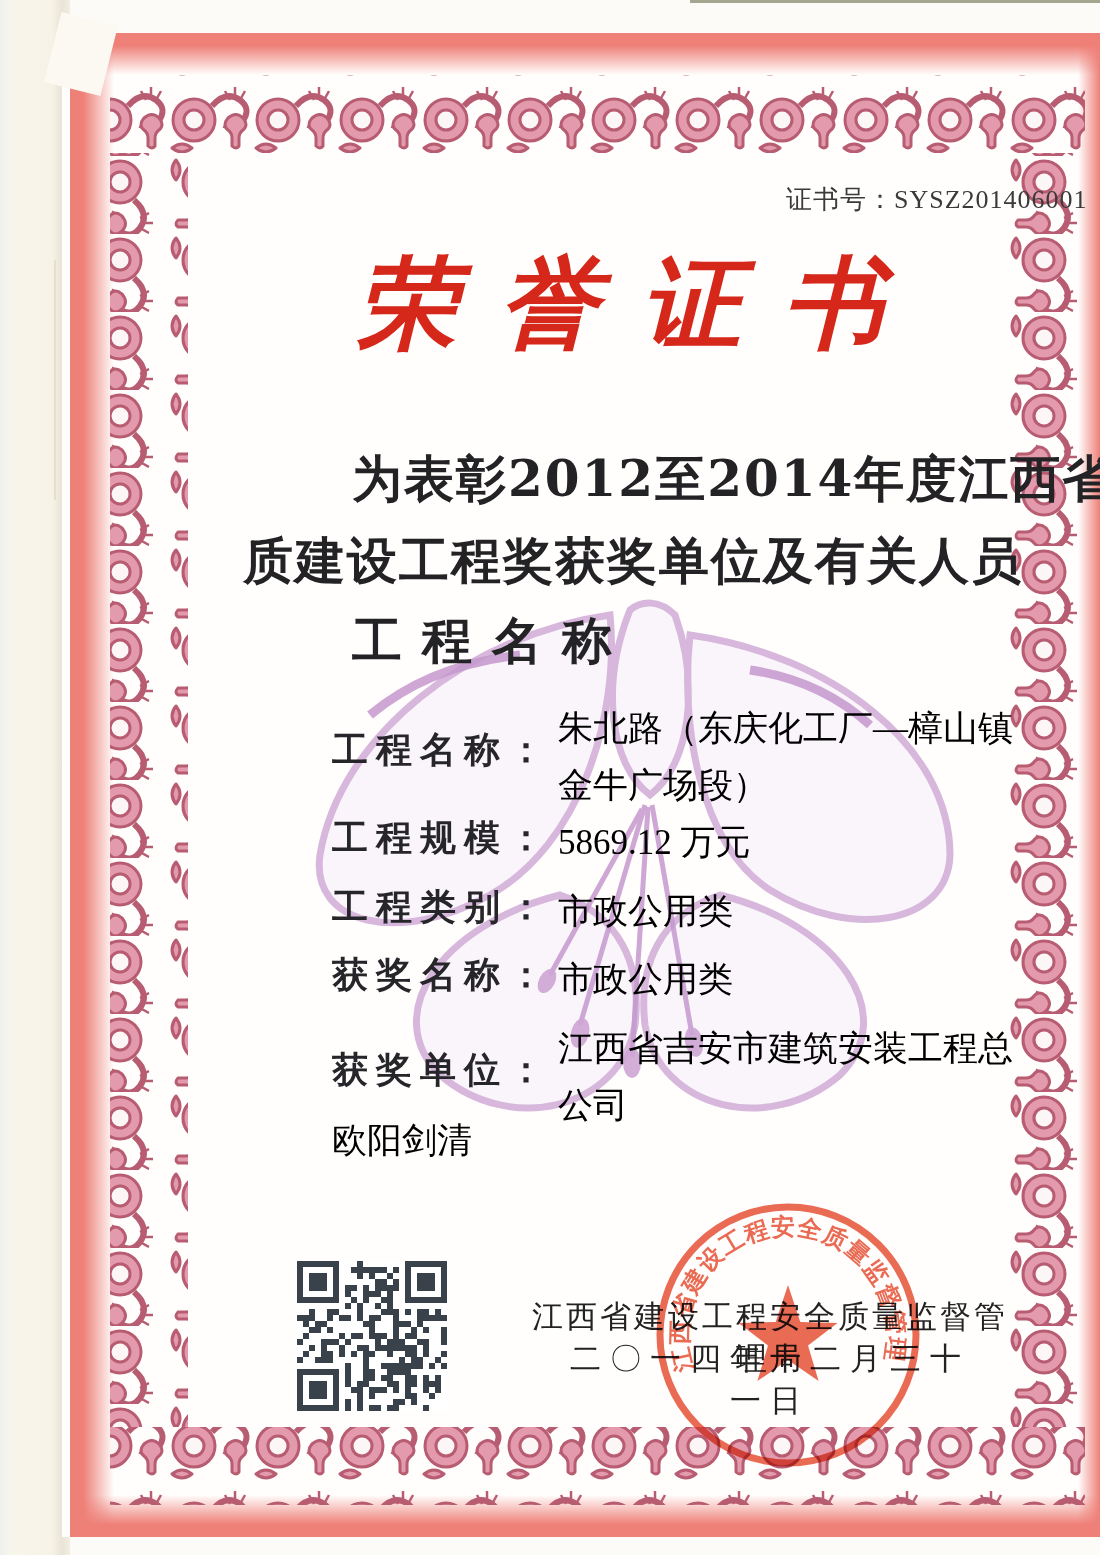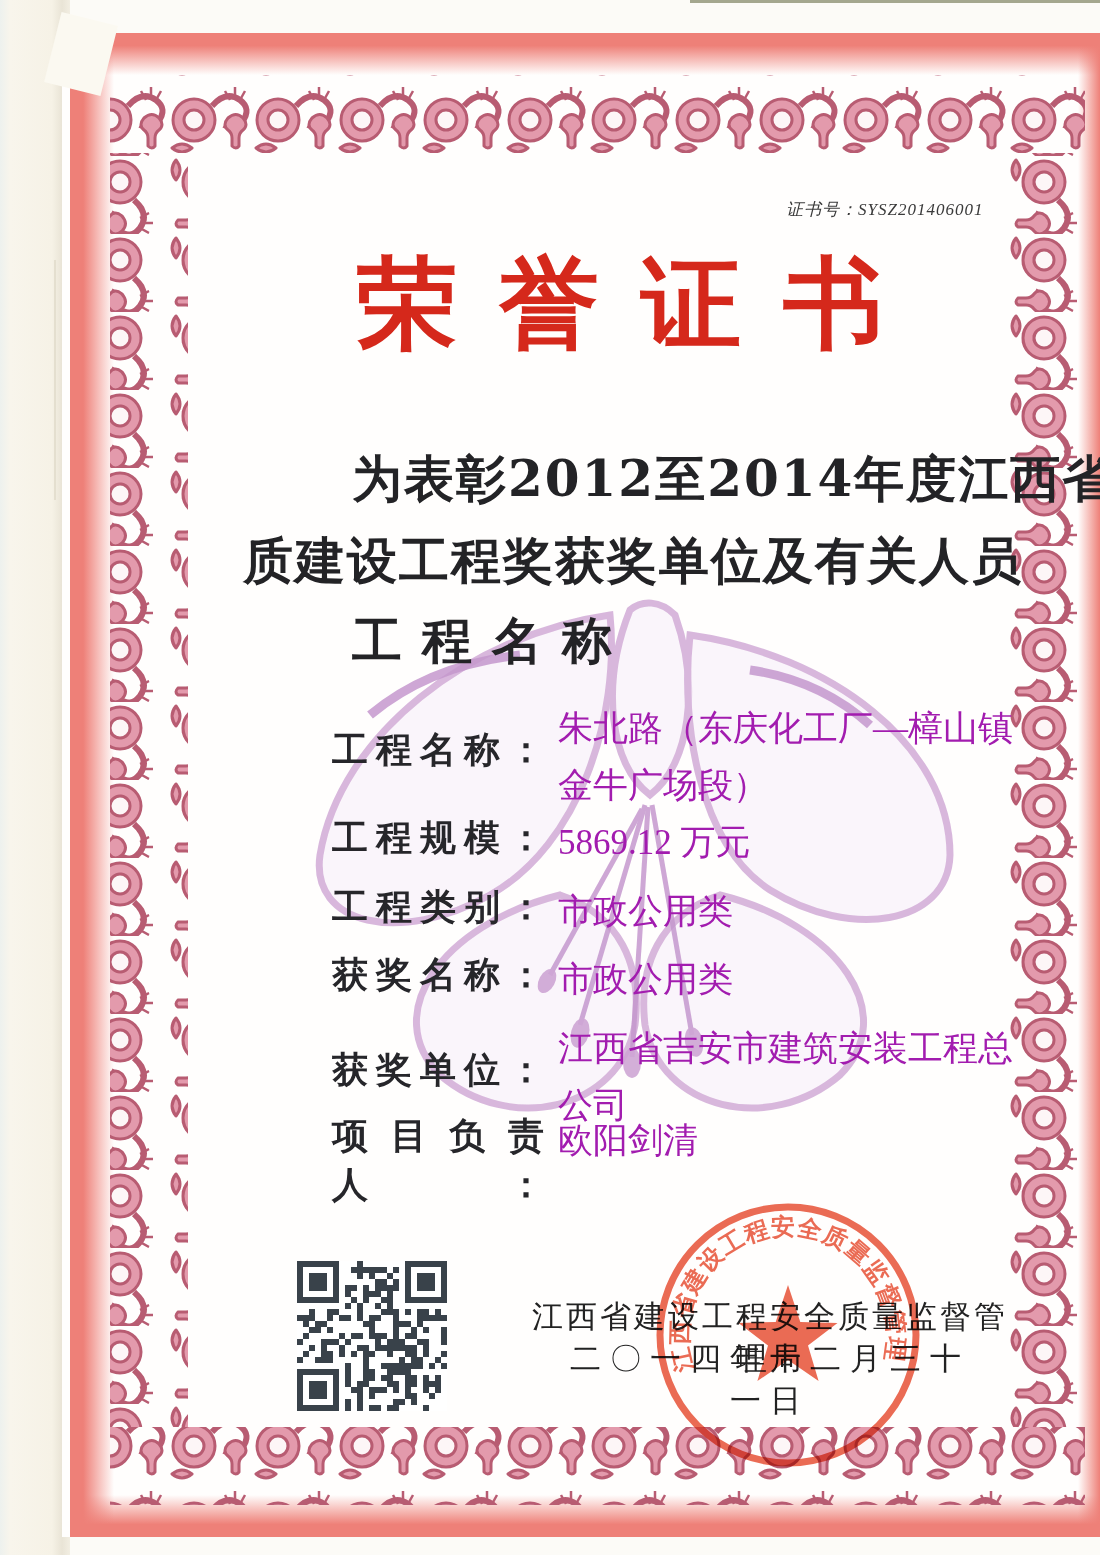--- a/index.html
+++ b/index.html
@@ -21,33 +21,33 @@
   .gleft{position:absolute;left:70px;top:33px;width:44px;height:1504px;
     background:linear-gradient(90deg,#ee8078 0%,#ee8078 30%,rgba(238,128,120,0) 100%);}
   .gright{position:absolute;left:1078px;top:33px;width:22px;height:1504px;
     background:linear-gradient(270deg,#ee8078 0%,rgba(238,128,120,0) 100%);}
   .ornament-svg,.watermark-svg,.stamp-svg,.qr-svg{position:absolute;pointer-events:none;}
   .ornament-svg{left:0;top:0;}
   .watermark-svg{left:250px;top:595px;z-index:1;opacity:.85;}
   .stamp-svg{left:638px;top:1185px;z-index:4;opacity:.82;mix-blend-mode:multiply;}
   .qr-svg{left:297px;top:1261px;z-index:2;}
   
-  .cert-no{position:absolute;left:786px;top:198px;z-index:2;font-size:17px;color:#3a3a3a;letter-spacing:1px;font-style:italic;}
+  .cert-no{position:absolute;left:786px;top:182px;z-index:2;font-size:26px;color:#3a3a3a;letter-spacing:1px;}
   .title{position:absolute;left:230px;top:248px;width:780px;z-index:2;text-align:center;
     font-family:"DejaVu Serif",serif;font-weight:700;font-size:100px;line-height:1.1;
-    color:#d5281b;letter-spacing:42px;text-indent:42px;}
+    color:#d5281b;letter-spacing:42px;text-indent:42px;font-style:italic;}
   .bline{position:absolute;z-index:2;font-family:"DejaVu Serif",serif;font-weight:700;
     font-size:50px;color:#232326;letter-spacing:2px;white-space:nowrap;}
   .bline1{left:352px;top:446px;}
   .bline2{left:243px;top:528px;}
   .bline3{left:352px;top:608px;letter-spacing:20px;}
   .row{position:absolute;left:332px;z-index:2;display:flex;align-items:flex-start;width:700px;}
   .row .label{flex:none;width:212px;margin-right:14px;font-family:"DejaVu Serif",serif;
     font-weight:700;font-size:36px;color:#26262a;text-align:justify;text-align-last:justify;}
-  .row .value{font-size:35px;line-height:57px;color:#a21caf;width:480px;}
+  .row .value{font-size:35px;line-height:57px;color:#000000;width:480px;}
   .label-mid{margin-top:26px;}
   .r1{top:700px;} .r2{top:814px;} .r3{top:883px;} .r4{top:951px;} .r5{top:1020px;} .r6{top:1112px;}
   .issuer{position:absolute;left:520px;top:1296px;width:500px;z-index:3;text-align:center;
     font-size:31px;color:#222;letter-spacing:3px;}
   .date{position:absolute;left:560px;top:1338px;width:420px;z-index:3;text-align:center;
     font-size:31px;color:#222;letter-spacing:9px;}
 </style>
 </head>
 <body>
 
@@ -146,21 +146,20 @@
   </div>
   <div class="row r4">
     <span class="label">获奖名称：</span>
     <span class="value">市政公用类</span>
   </div>
   <div class="row r5">
     <span class="label label-mid">获奖单位：</span>
     <span class="value">江西省吉安市建筑安装工程总公司</span>
   </div>
   <div class="row r6">
-    <span class="label">项目负责人：</span>
     <span class="value">欧阳剑清</span>
   </div>
 
   <svg class="qr-svg" width="150" height="150" viewBox="0 0 150 150">
     <rect x="0" y="0" width="150" height="150" fill="#ffffff"></rect>
     <g id="qr-cells">
         <rect x="60" y="0" width="6" height="6" fill="#39424a"></rect>
         <rect x="54" y="6" width="6" height="6" fill="#39424a"></rect>
         <rect x="60" y="6" width="6" height="6" fill="#39424a"></rect>
         <rect x="66" y="6" width="6" height="6" fill="#39424a"></rect>

